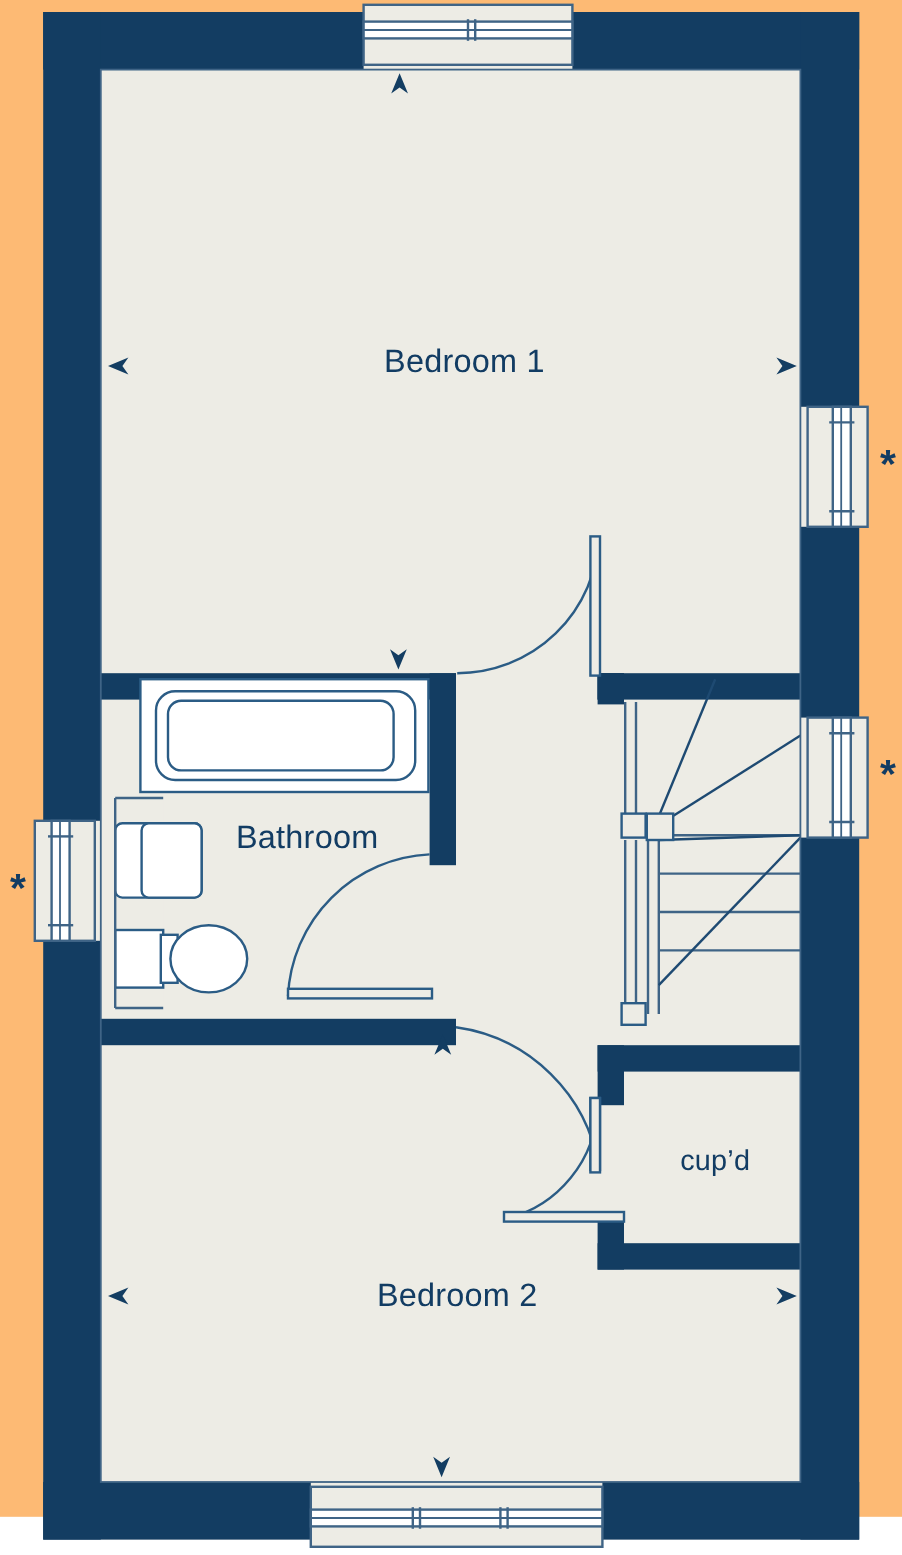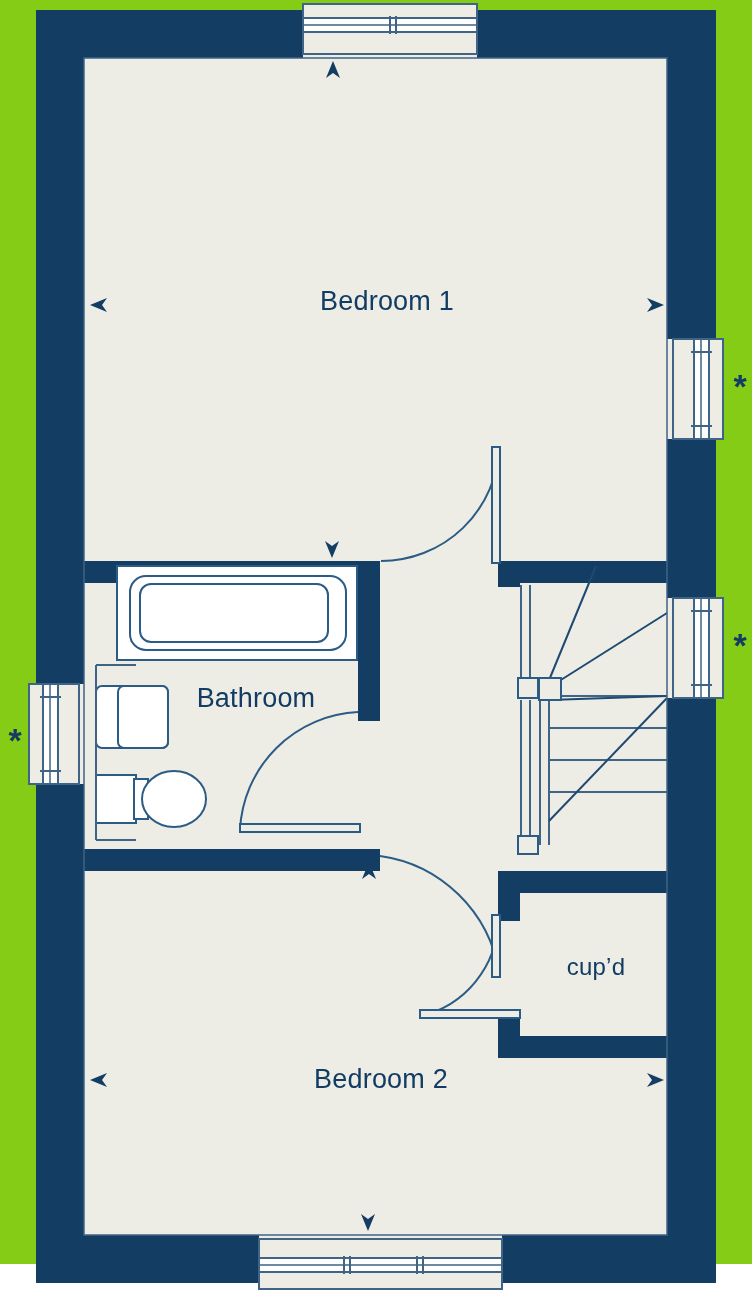--- a/index.html
+++ b/index.html
@@ -1,18 +1,18 @@
 <!DOCTYPE html>
 <html><head>
 <meta charset="utf-8">
 <style>
   html,body{margin:0;padding:0;background:#ffffff;}
   body{width:752px;height:1296px;overflow:hidden;
        font-family:"Liberation Sans","DejaVu Sans",sans-serif;}
-  #plan-root{position:relative;width:752px;height:1264px;background:#84cc16;}
+  #plan-root{position:relative;width:752px;height:1264px;background:#fdba74;}
   svg#floorplan{display:block;width:752px;height:1296px;}
   .room-label{font-family:"Liberation Sans","DejaVu Sans",sans-serif;
               font-size:27px;fill:#123c63;letter-spacing:.2px;}
   .room-label.small{font-size:24px;}
   .aster{font-family:"Liberation Sans","DejaVu Sans",sans-serif;
          font-size:34px;font-weight:700;fill:#123c63;}
 </style>
 </head>
 <body>
 

